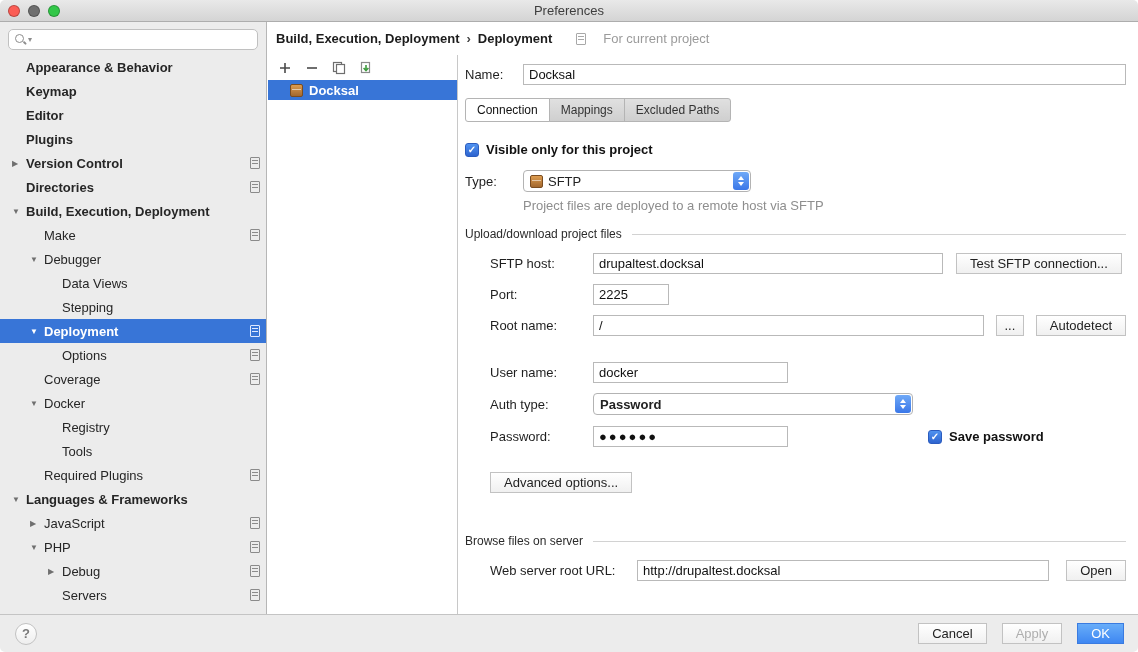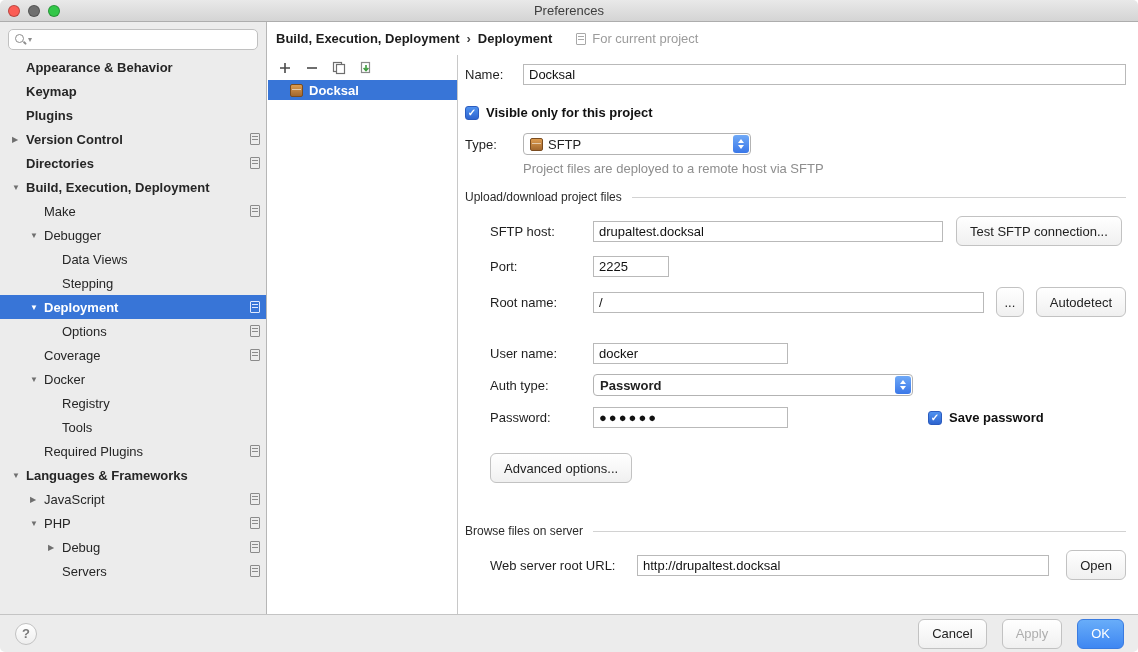--- a/index.html
+++ b/index.html
@@ -68,21 +68,21 @@
   .proj-badge { margin-left:auto; width:10px; height:12px; border:1px solid currentColor; border-radius:1px; position:relative; color:#8b8b8b; flex:none; }
   .proj-badge::before { content:""; position:absolute; left:1px; right:1px; top:2px; height:1px; background:currentColor; }
   .proj-badge::after  { content:""; position:absolute; left:1px; right:1px; top:5px; height:1px; background:currentColor; }
   .tree-row.selected .proj-badge { color:#dfe9ff; }
 
   
   .main { position:absolute; top:22px; left:268px; right:0; bottom:38px; background:#fff; }
   .main-header { height:33px; display:flex; align-items:center; padding:0 8px; }
   .crumb { font-weight:700; color:#1c1c1c; }
   .crumb-sep { margin:0 7px; font-weight:700; color:#444; }
-  .scope { display:flex; align-items:center; gap:6px; margin-left:24px; color:#9b9b9b; }
+  .scope { display:flex; align-items:center; gap:17px; margin-left:24px; color:#9b9b9b; }
   .scope-icon { width:10px; height:12px; border:1px solid #a8a8a8; border-radius:1px; position:relative; }
   .scope-icon::before { content:""; position:absolute; left:1px; right:1px; top:2px; height:1px; background:#a8a8a8; }
   .scope-icon::after  { content:""; position:absolute; left:1px; right:1px; top:5px; height:1px; background:#a8a8a8; }
 
   .main-body { position:absolute; top:33px; left:0; right:0; bottom:0; display:flex; }
 
   
   .list-panel { width:190px; flex:none; border-right:1px solid #c8c8c8; }
   .toolbar { height:25px; display:flex; align-items:center; gap:11px; padding-left:9px; }
   .tb-btn { width:16px; height:16px; display:flex; align-items:center; justify-content:center; }
@@ -142,22 +142,22 @@
   .chev-up   { width:0; height:0; border-left:3.5px solid transparent; border-right:3.5px solid transparent; border-bottom:4px solid #fff; }
   .chev-down { width:0; height:0; border-left:3.5px solid transparent; border-right:3.5px solid transparent; border-top:4px solid #fff; }
 
   .help-text { color:#8e8e8e; margin-top:6px; margin-left:58px; }
 
   .section { display:flex; align-items:center; }
   .section-label { font-size:12px; color:#2b2b2b; flex:none; }
   .section-line { flex:1; height:1px; background:#d2d2d2; margin-left:10px; }
 
   .btn {
-    height:30px; padding:0 13px; flex:none;
-    border:1px solid #c2c2c2; border-radius:6px;
+    height:21px; padding:0 13px; flex:none;
+    border:1px solid #c2c2c2; border-radius:0;
     background:linear-gradient(#ffffff, #f0f0f0);
     font:13px "Liberation Sans", sans-serif; color:#222;
     display:inline-flex; align-items:center; justify-content:center;
   }
   .btn.small { padding:0 8px; }
   .btn.primary { background:linear-gradient(#68adf9, #3e87f2); border-color:#3a7be0; color:#fff; }
   .btn.disabled { color:#aeaeae; }
 
   
   .footer {
@@ -197,20 +197,24 @@
       <input type="text" placeholder="" style="">
     </div>
     <div class="tree">
         <div class="tree-row lvl1 bold">
           <span class="tree-arrow"></span>
           <span class="tree-text">Appearance &amp; Behavior</span>
         </div>
         <div class="tree-row lvl1 bold">
           <span class="tree-arrow"></span>
           <span class="tree-text">Keymap</span>
+        </div>
+        <div class="tree-row lvl1 bold">
+          <span class="tree-arrow"></span>
+          <span class="tree-text">Editor</span>
         </div>
         <div class="tree-row lvl1 bold">
           <span class="tree-arrow"></span>
           <span class="tree-text">Plugins</span>
         </div>
         <div class="tree-row lvl1 bold">
           <span class="tree-arrow">▶</span>
           <span class="tree-text">Version Control</span>
           <span class="proj-badge"></span>
         </div>
@@ -354,20 +358,25 @@
           </div>
       </div>
 
       <div class="settings">
 
         <div class="row" style="margin-top:9px;">
           <span class="lbl w58">Name:</span>
           <input class="txt flex1" value="Docksal" style="">
         </div>
 
+        <div class="tabbar">
+            <div class="tab active">Connection</div>
+            <div class="tab">Mappings</div>
+            <div class="tab">Excluded Paths</div>
+          </div>
 
         <div class="row" style="margin-top:20px;">
           <span class="cb"></span>
           <span class="cb-label">Visible only for this project</span>
         </div>
 
         <div class="row" style="margin-top:13px;">
           <span class="lbl w58">Type:</span>
           <div class="mac-select" style="width:228px;">
             <span class="crate-icon"></span>

